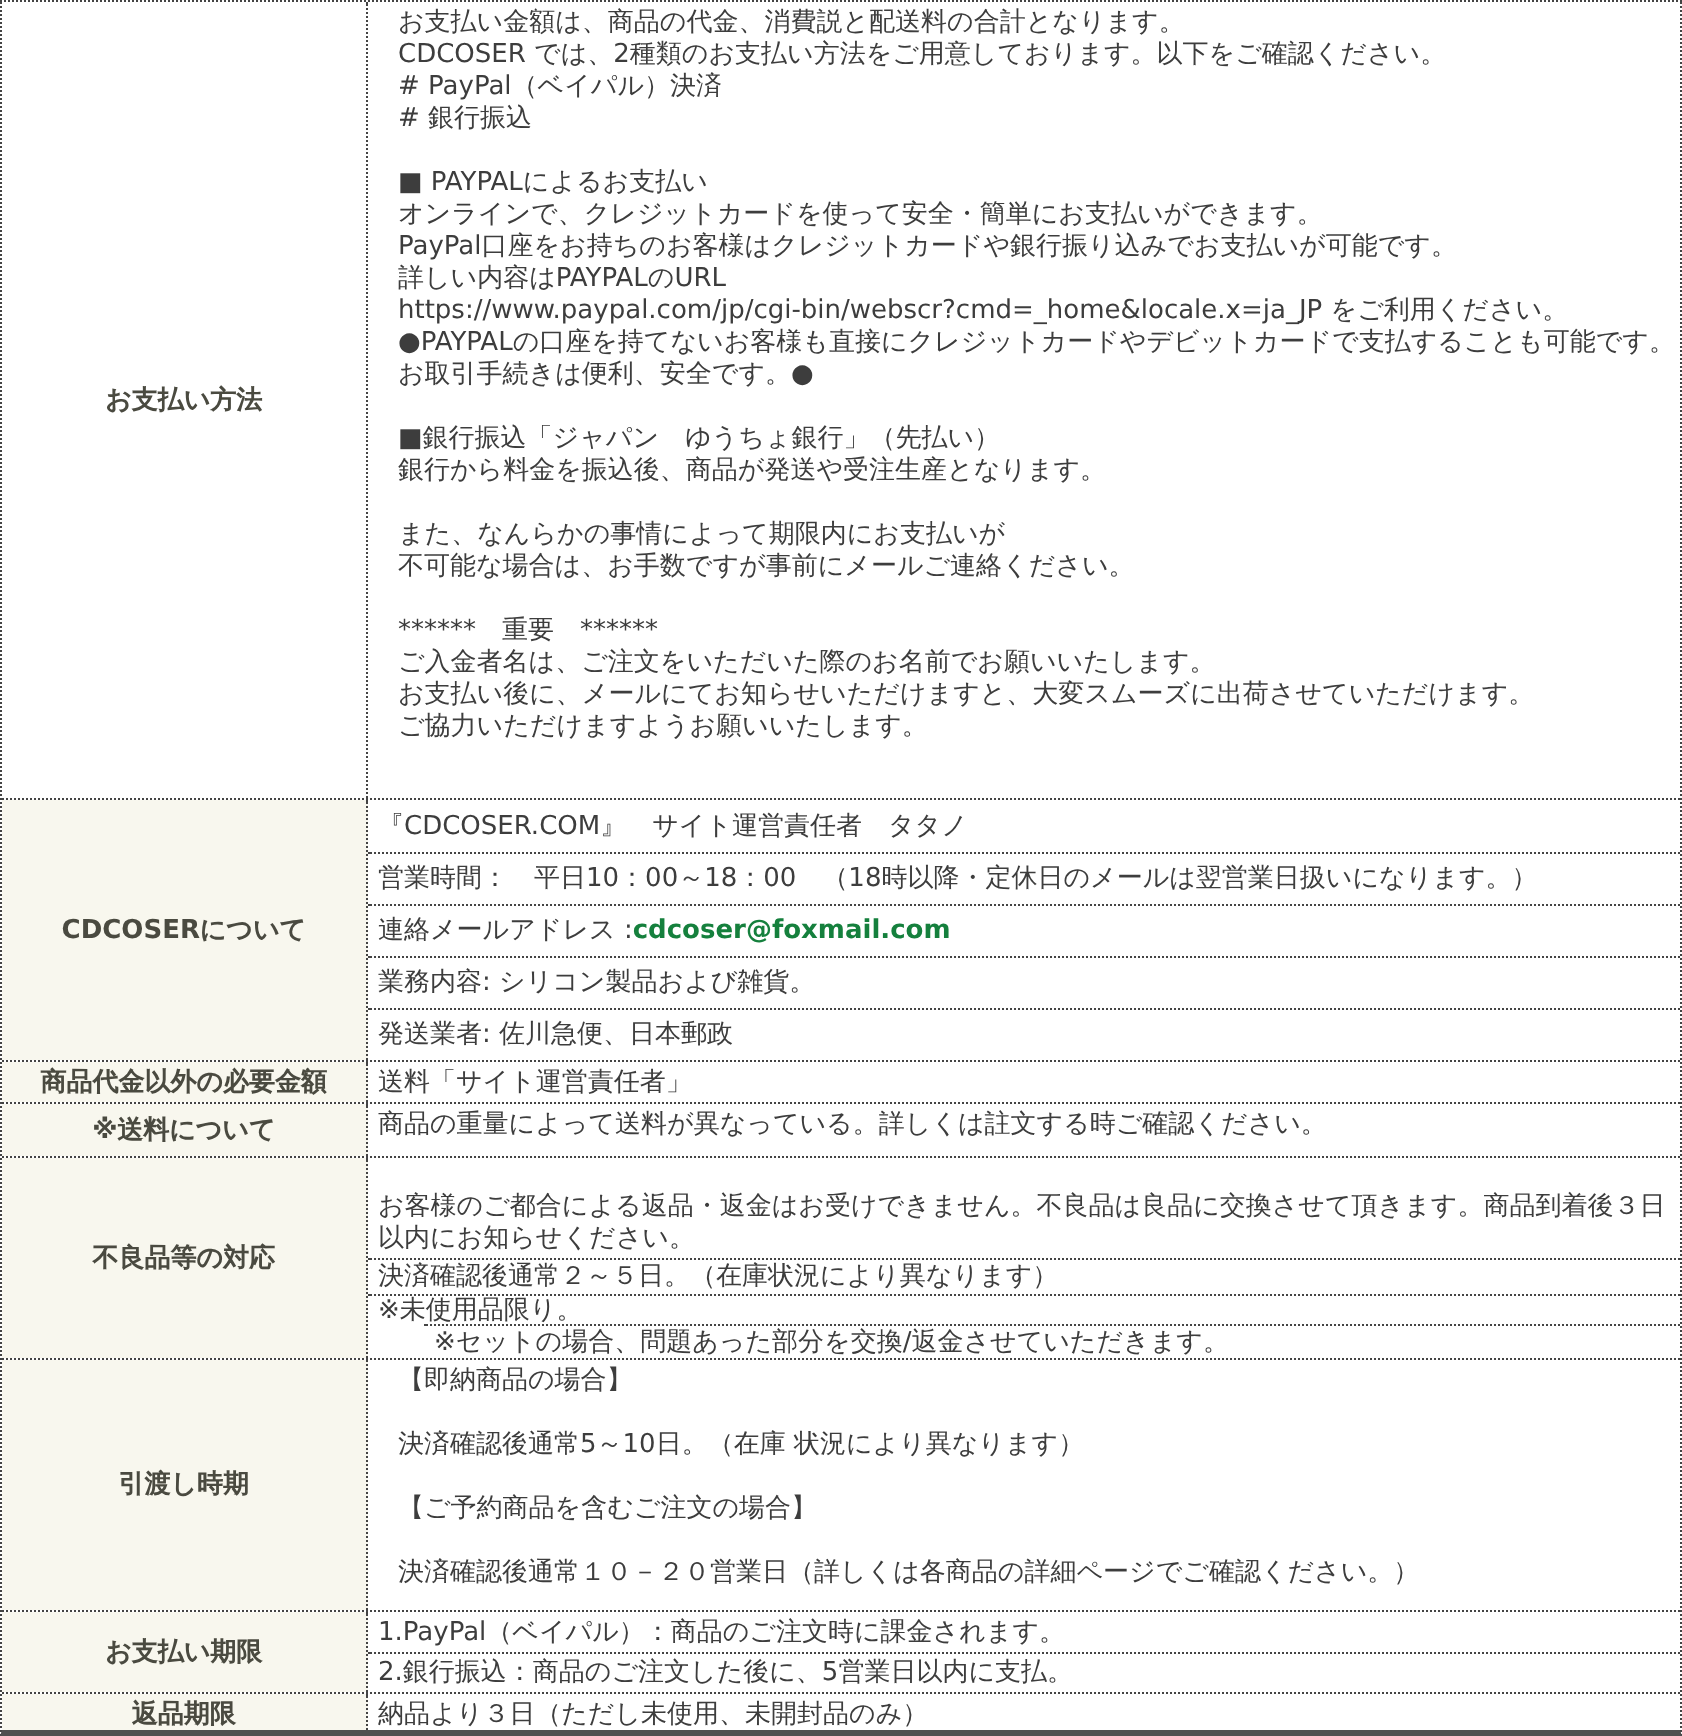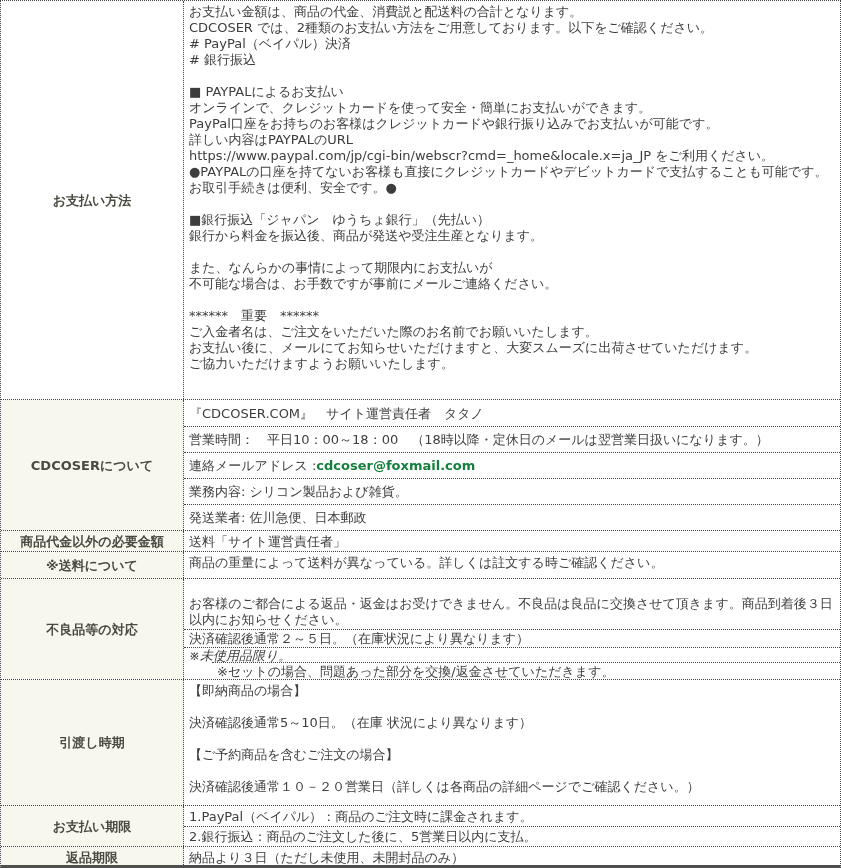--- a/index.html
+++ b/index.html
@@ -42,39 +42,40 @@
   .content {
     flex: 1 1 auto;
     min-width: 0;
     display: flex;
     flex-direction: column;
   }
   .cell {
     padding: 8px 2px 2px 5px;
     line-height: 16px;
     white-space: pre-wrap;
+    margin-left: 10px;
   }
   .subrow {
     display: flex;
     align-items: center;
     padding: 0 2px 0 5px;
     line-height: 15px;
     overflow: hidden;
   }
   .subrow + .subrow { border-top: 1px dotted #444; }
   .subrow.multi { align-items: flex-start; padding-top: 1px; white-space: pre-wrap; display: block; line-height: 16px; margin-top: 16px; }
   b.email { font-weight: bold; color: #15803d; }
   
   .h-payment   { height: 398px; }
   .h-about-sub { height: 26px; }
   .h-extra     { height: 21px; }
   .h-shipnote  { height: 27px; }
   .h-def1 { height: 34px; }
   .h-def2 { height: 18px; }
-  .h-def3 { height: 15px; font-style: italic; }
+  .h-def3 { height: 15px; }
   .h-def4 { height: 17px; margin-left: 28px; }
   .h-delivery  { height: 126px; }
   .h-pay-sub   { height: 20px; }
   .h-return    { height: 21px; }
   .h-retship   { height: 18px; }
   .cell.toppad { padding-top: 3px; }
 </style>
 </head>
 <body>
 

